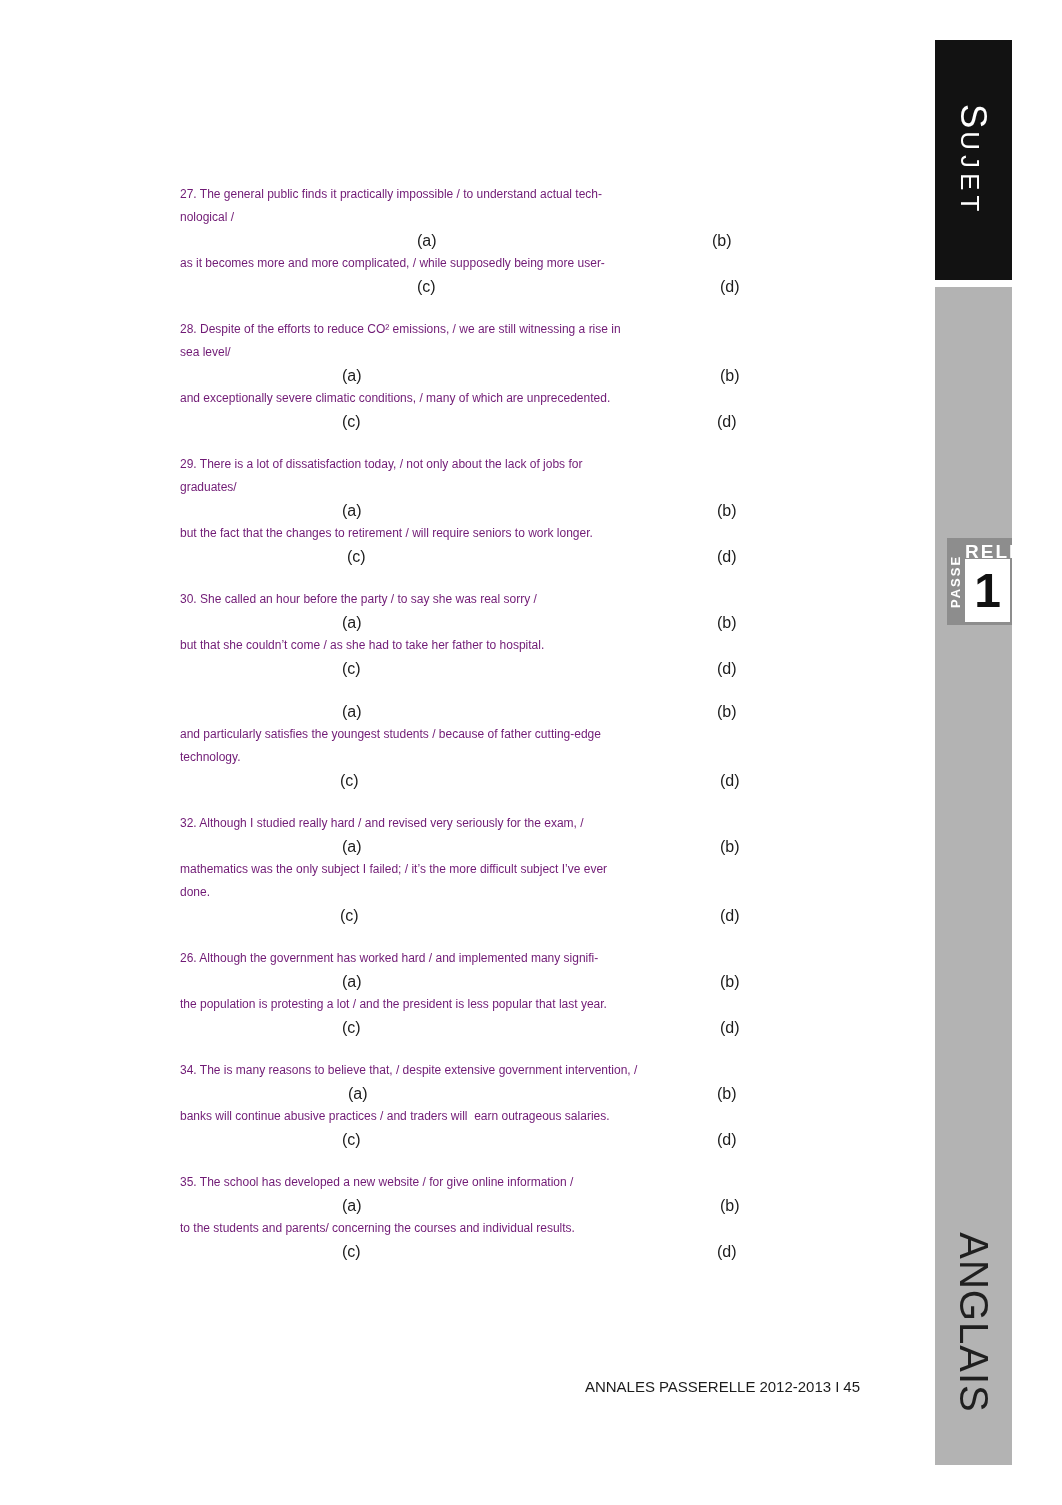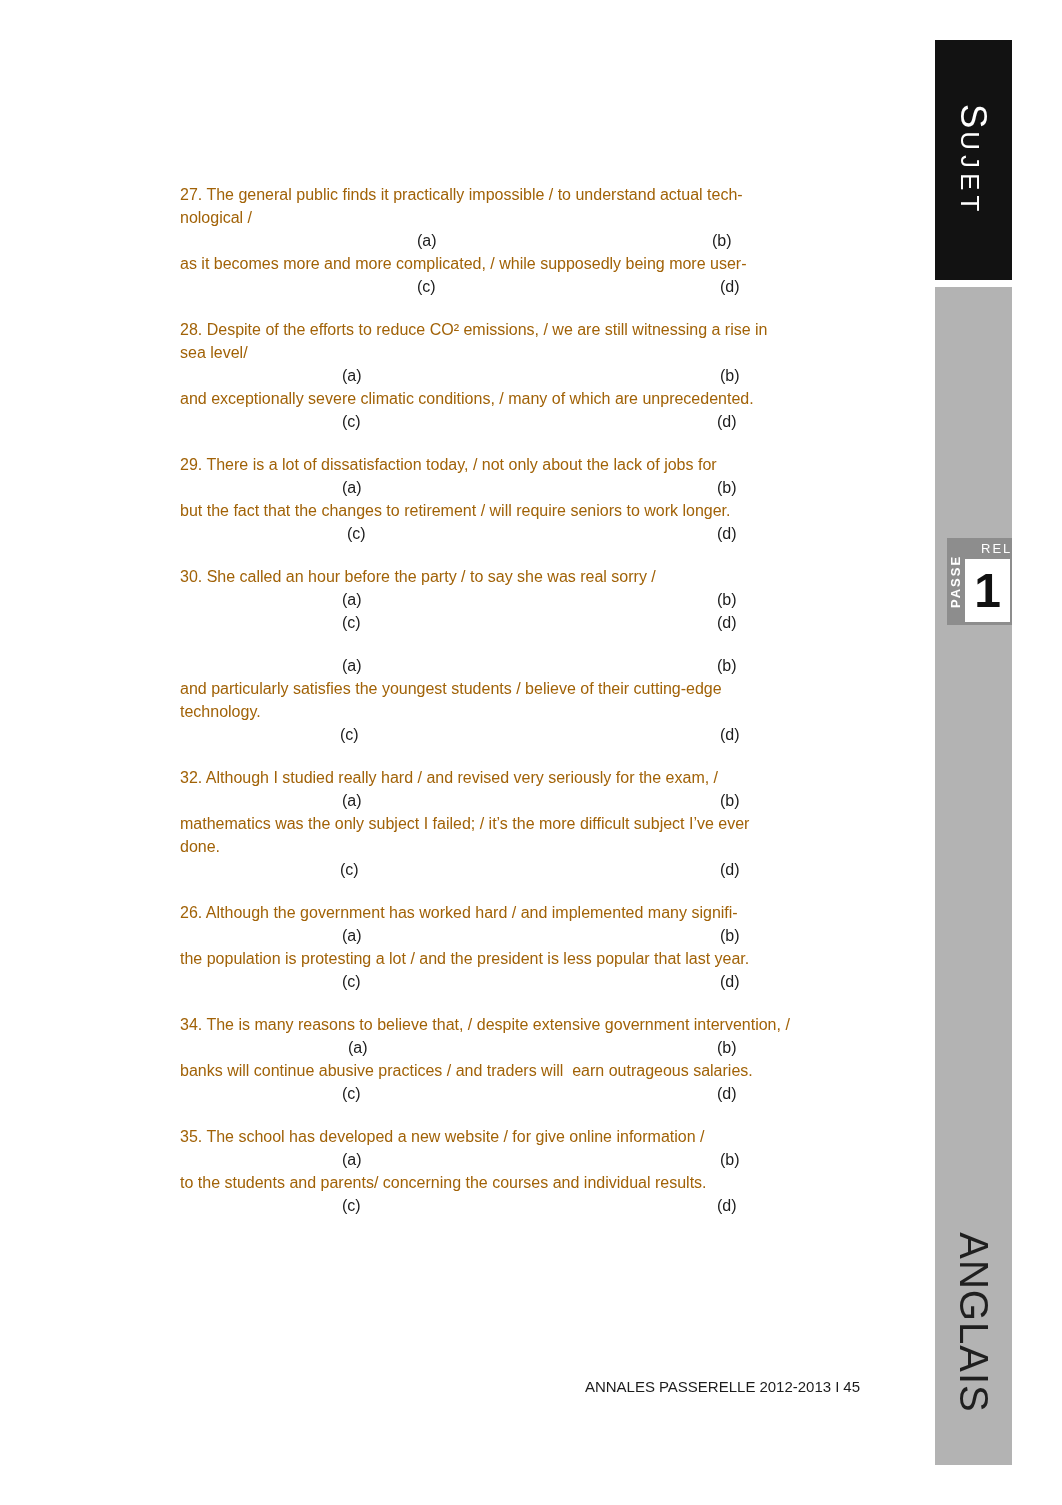--- a/index.html
+++ b/index.html
@@ -10,22 +10,22 @@
     font-family: "Liberation Sans", sans-serif;
     color: #1b1b1b;
     overflow: hidden;
   }
   .page { position: absolute; inset: 0; }
 
   
   .content { position: absolute; left: 180px; top: 183px; width: 700px; }
   .question { margin-bottom: 20px; }
   .q-line {
-    font-size: 16px; line-height: 23px; height: 23px;
-    white-space: pre; color: #a16207;
+    font-size: 12px; line-height: 23px; height: 23px;
+    white-space: pre; color: #701a75;
   }
   .q-labels { position: relative; height: 23px; }
   .q-label { position: absolute; top: 0; font-size: 16px; line-height: 23px; color: #1c1c1c; }
 
   
   .footer {
     position: absolute; left: 180px; top: 1378px; width: 680px;
     text-align: right; font-size: 15px; color: #1c1c1c;
   }
   .footer b { font-weight: normal; }
@@ -54,22 +54,22 @@
   }
   .logo-vertical {
     position: absolute; left: 0; top: 0; width: 17px; height: 87px;
     display: flex; align-items: center; justify-content: center;
   }
   .logo-vertical span {
     transform: rotate(-90deg); white-space: nowrap;
     color: #ffffff; font-weight: bold; font-size: 13px; letter-spacing: 2px;
   }
   .logo-horizontal {
-    position: absolute; left: 34px; top: 3px;
-    color: #ffffff; font-weight: normal; font-size: 13px; letter-spacing: 2px;
+    position: absolute; left: 18px; top: 3px;
+    color: #ffffff; font-weight: bold; font-size: 19px; letter-spacing: 2px;
   }
   .logo-one-box {
     position: absolute; left: 18px; top: 21px; right: 2px; bottom: 3px;
     background: #ffffff; display: flex; align-items: center; justify-content: center;
   }
   .logo-one-box span { font-size: 48px; font-weight: bold; color: #111111; line-height: 1; }
 
   
   .anglais-wrap {
     position: absolute; left: 0; top: 935px; width: 77px; height: 200px;
@@ -107,47 +107,49 @@
           <span class="q-label" style="left: 540px;">(b)</span>
         </div>
         <div class="q-line">and exceptionally severe climatic conditions, / many of which are unprecedented.</div>
         <div class="q-labels">
           <span class="q-label" style="left: 162px;">(c)</span>
           <span class="q-label" style="left: 537px;">(d)</span>
         </div>
       </div>
       <div class="question">
         <div class="q-line">29. There is a lot of dissatisfaction today, / not only about the lack of jobs for</div>
+        <div class="q-line">graduates/</div>
         <div class="q-labels">
           <span class="q-label" style="left: 162px;">(a)</span>
           <span class="q-label" style="left: 537px;">(b)</span>
         </div>
         <div class="q-line">but the fact that the changes to retirement / will require seniors to work longer.</div>
         <div class="q-labels">
           <span class="q-label" style="left: 167px;">(c)</span>
           <span class="q-label" style="left: 537px;">(d)</span>
         </div>
       </div>
       <div class="question">
         <div class="q-line">30. She called an hour before the party / to say she was real sorry /</div>
         <div class="q-labels">
           <span class="q-label" style="left: 162px;">(a)</span>
           <span class="q-label" style="left: 537px;">(b)</span>
         </div>
-        <div class="q-labels">
-          <span class="q-label" style="left: 162px;">(c)</span>
-          <span class="q-label" style="left: 537px;">(d)</span>
-        </div>
-      </div>
-      <div class="question">
-        <div class="q-labels">
-          <span class="q-label" style="left: 162px;">(a)</span>
-          <span class="q-label" style="left: 537px;">(b)</span>
-        </div>
-        <div class="q-line">and particularly satisfies the youngest students / believe of their cutting-edge</div>
+        <div class="q-line">but that she couldn’t come / as she had to take her father to hospital.</div>
+        <div class="q-labels">
+          <span class="q-label" style="left: 162px;">(c)</span>
+          <span class="q-label" style="left: 537px;">(d)</span>
+        </div>
+      </div>
+      <div class="question">
+        <div class="q-labels">
+          <span class="q-label" style="left: 162px;">(a)</span>
+          <span class="q-label" style="left: 537px;">(b)</span>
+        </div>
+        <div class="q-line">and particularly satisfies the youngest students / because of father cutting-edge</div>
         <div class="q-line">technology.</div>
         <div class="q-labels">
           <span class="q-label" style="left: 160px;">(c)</span>
           <span class="q-label" style="left: 540px;">(d)</span>
         </div>
       </div>
       <div class="question">
         <div class="q-line">32. Although I studied really hard / and revised very seriously for the exam, /</div>
         <div class="q-labels">
           <span class="q-label" style="left: 162px;">(a)</span>

